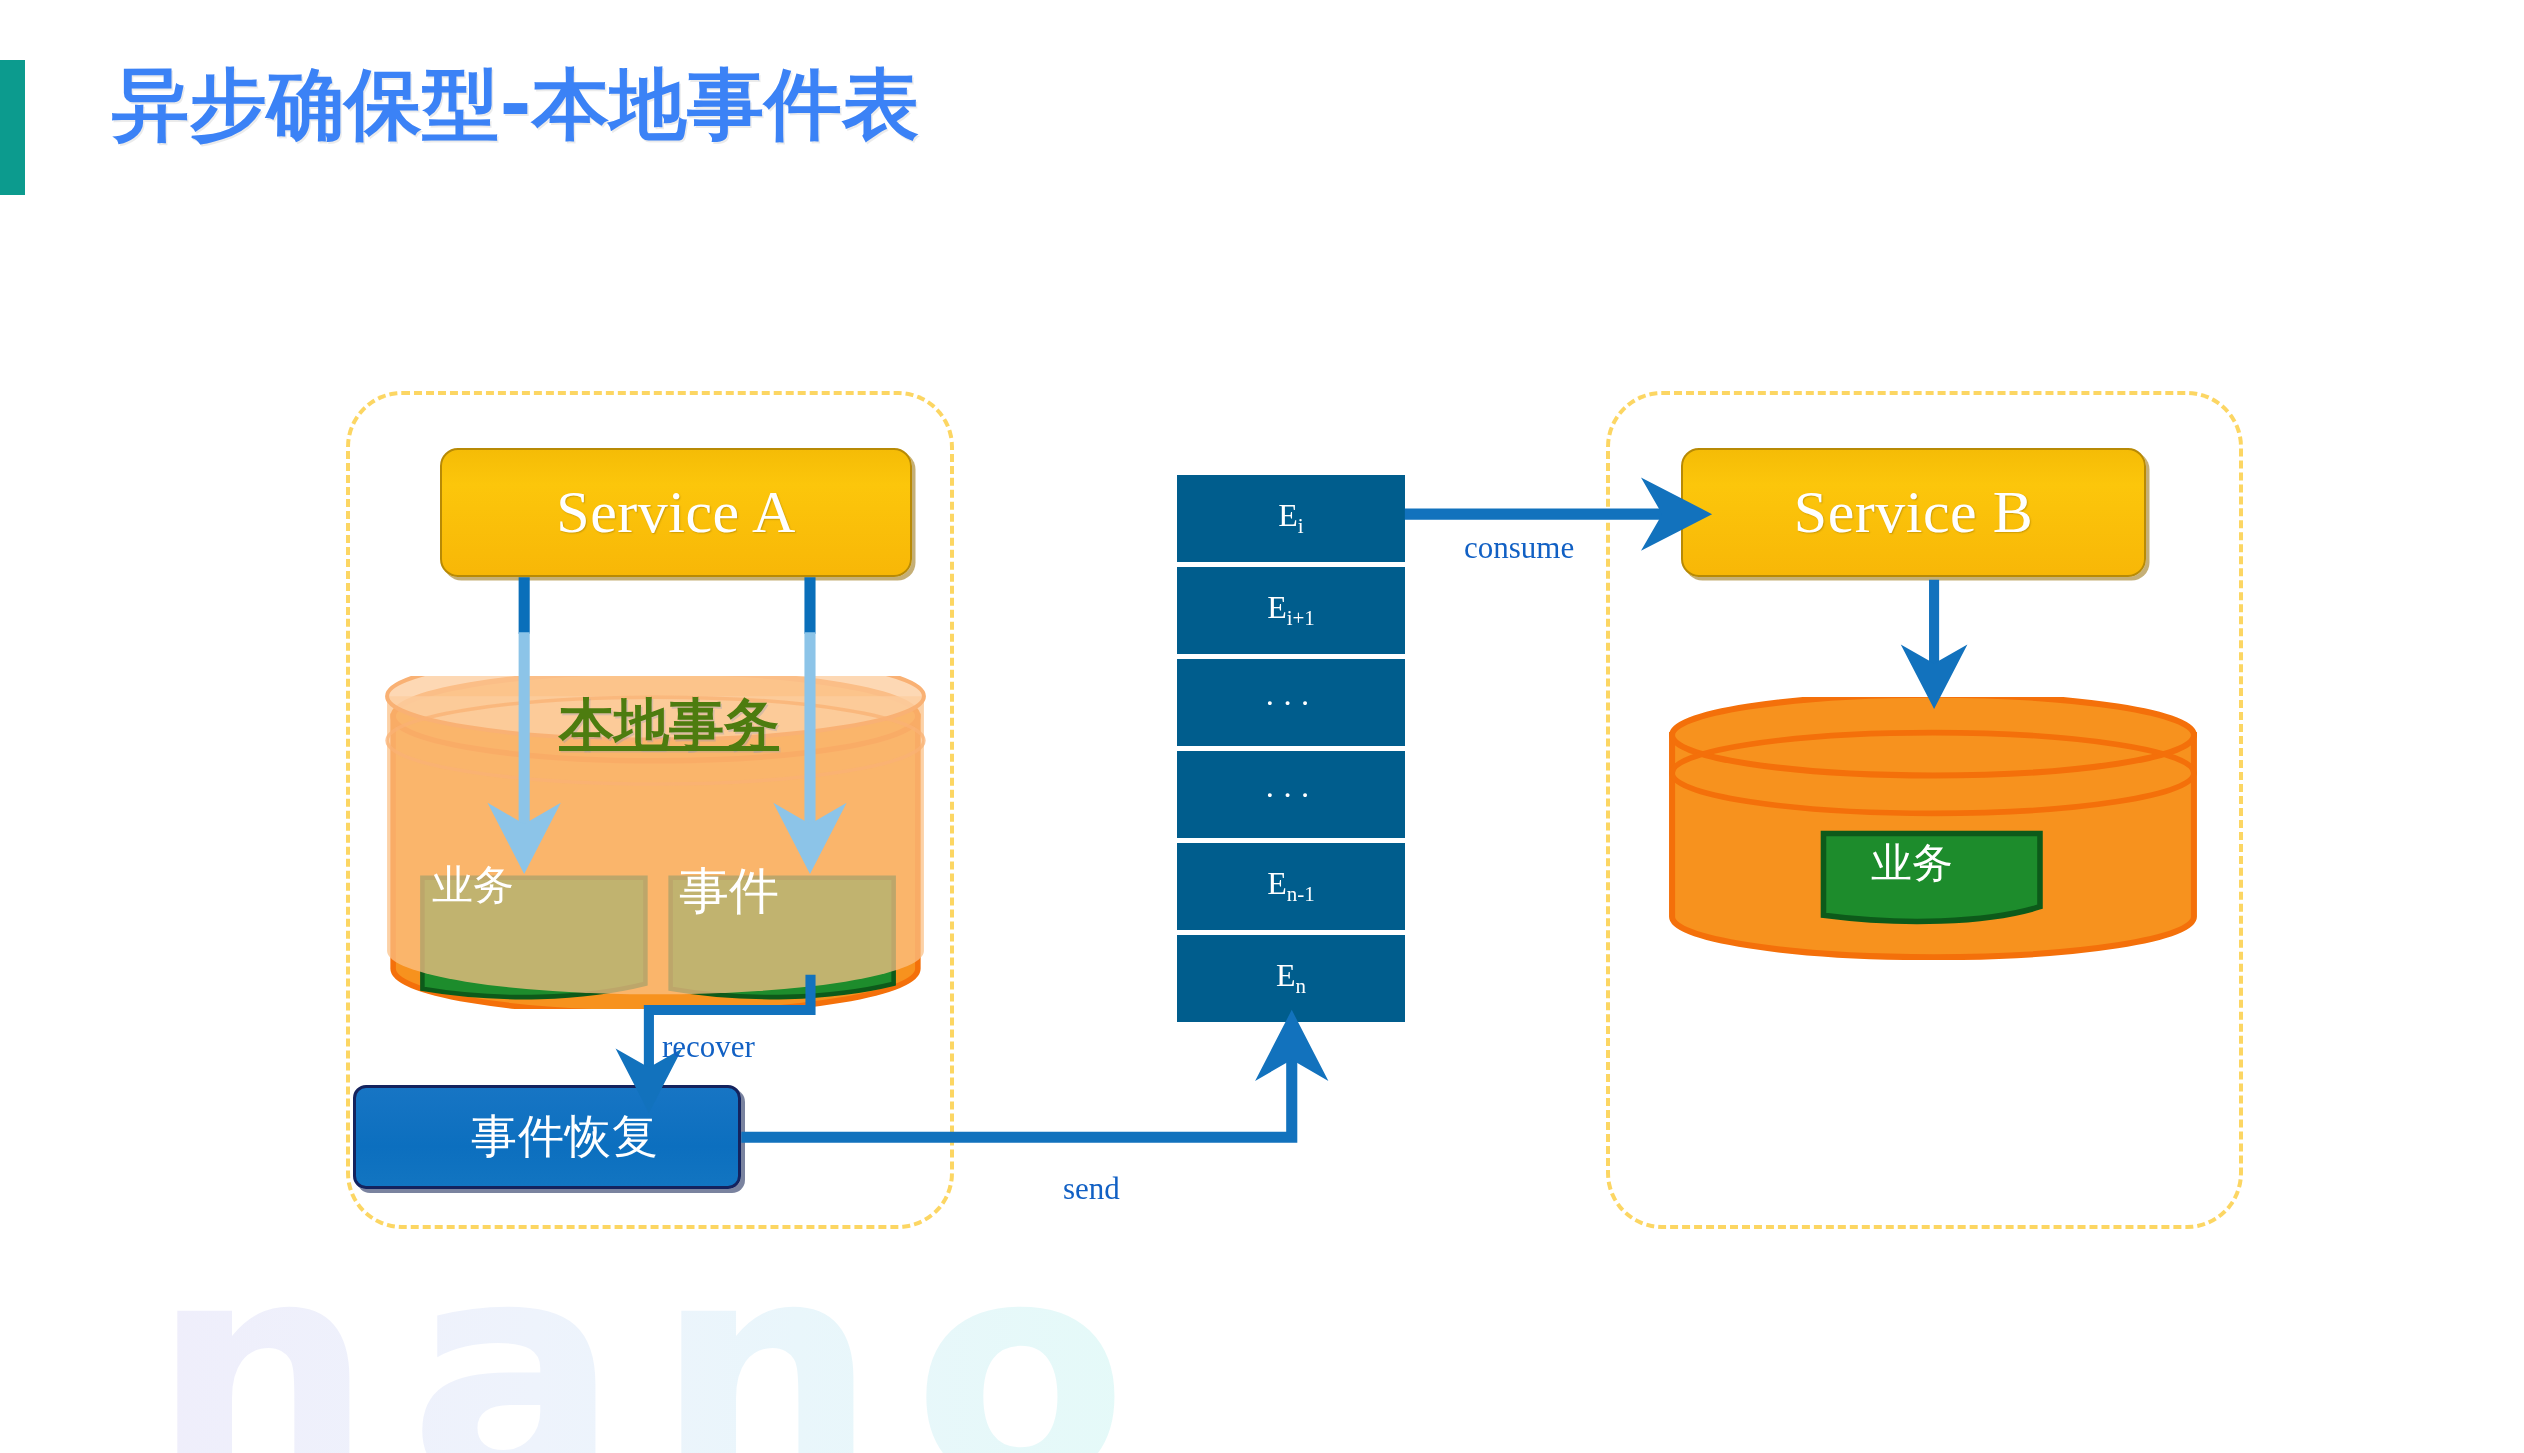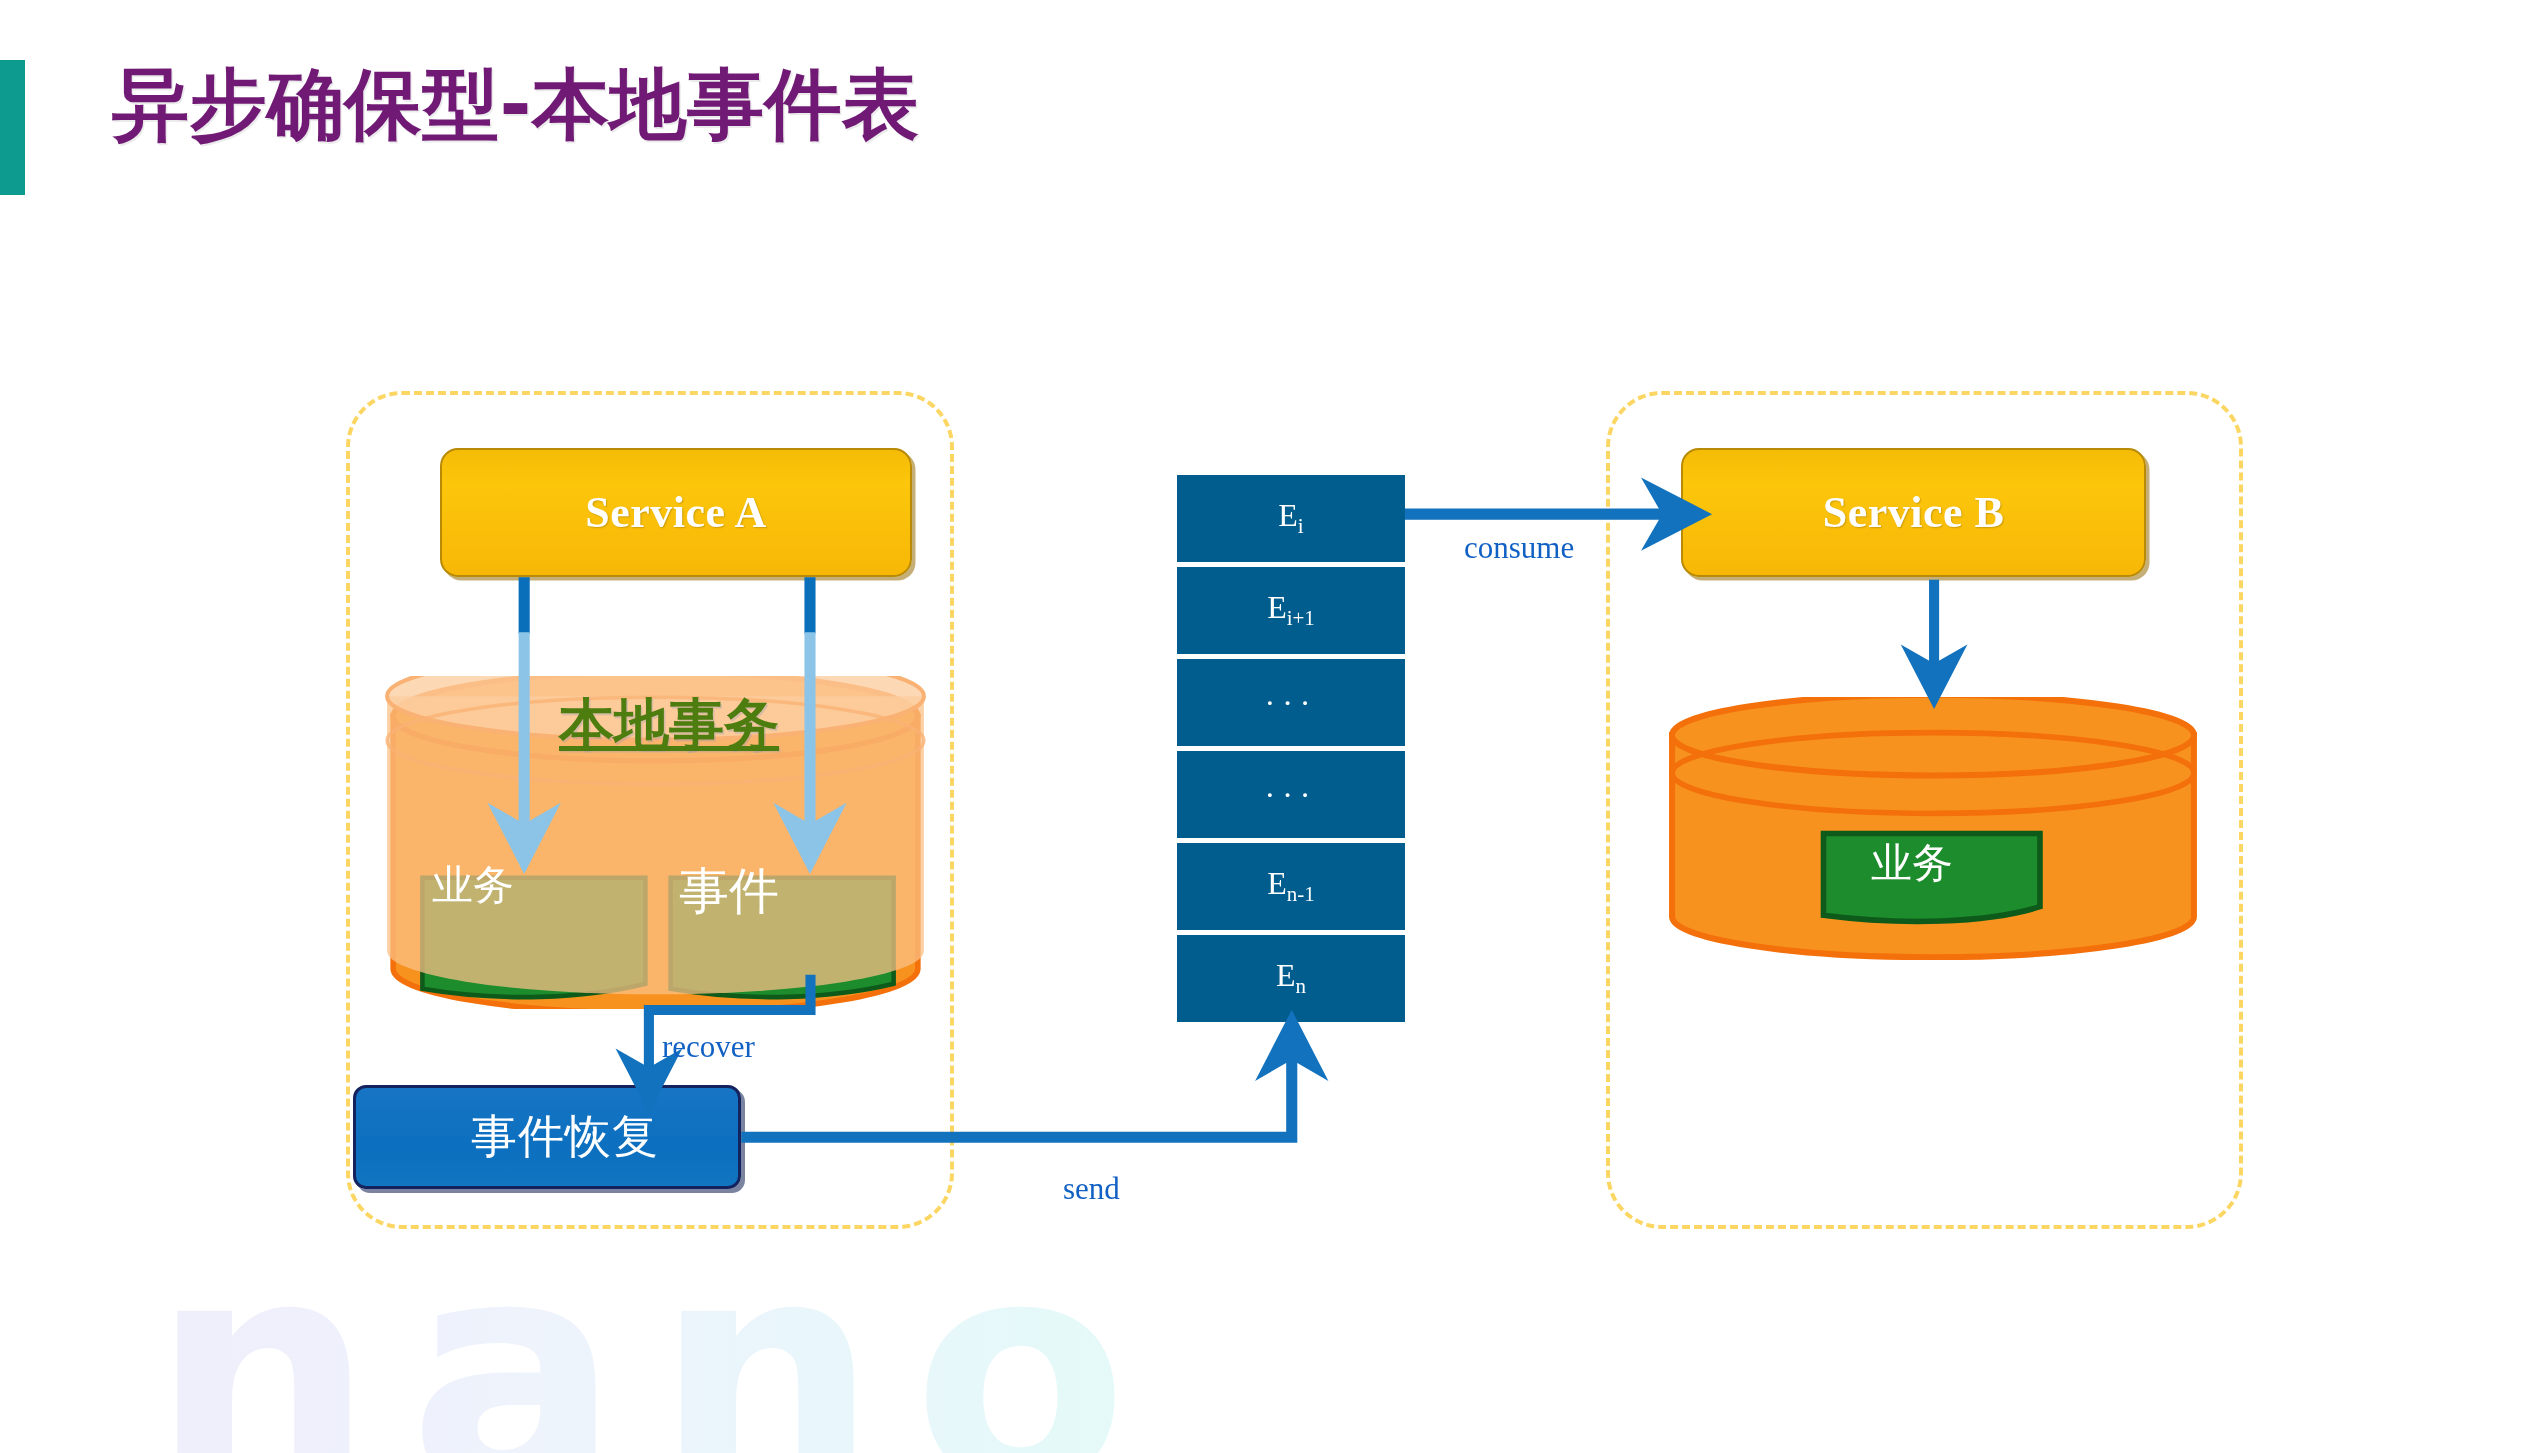--- a/index.html
+++ b/index.html
@@ -35,21 +35,21 @@
   .title-bar{
     position:absolute;left:0;top:60px;width:25px;height:135px;
     background:#0c9b8e;
   }
   .title{
     position:absolute;left:112px;top:61px;
     font-family:"DejaVu Sans","Liberation Sans",sans-serif;
     font-weight:700;
     font-size:77px;
     line-height:1.15;
-    color:#701a75;
+    color:#3b82f6;
     letter-spacing:0.5px;
     white-space:nowrap;
     text-shadow:1.5px 1.5px 0 rgba(0,0,0,.08);
   }
 
   
   .zone{
     position:absolute;
     border:4.5px dashed #fcd663;
     border-radius:56px;
@@ -63,22 +63,22 @@
     position:absolute;
     background:linear-gradient(180deg,#f5bc06 0%,#fcc60b 28%,#f8b707 100%);
     border:2.5px solid #b88a05;
     border-radius:18px;
     box-shadow:3.5px 3.5px 0 rgba(150,110,6,.55);
     display:flex;align-items:center;justify-content:center;
     box-sizing:border-box;
   }
   .svc span{
     font-family:"Liberation Serif","DejaVu Serif",serif;
-    font-weight:700;
-    font-size:44px;
+    font-weight:400;
+    font-size:60px;
     color:#ffffff;
     letter-spacing:0.5px;
     text-shadow:1px 1px 1.5px rgba(120,90,0,.35);
   }
   .svc-a{left:440px;top:448px;width:472px;height:129px;}
   .svc-b{left:1681px;top:448px;width:465px;height:129px;text-align:right;}
 
   
   .cyl{position:absolute;}
   .cyl svg{display:block;}

